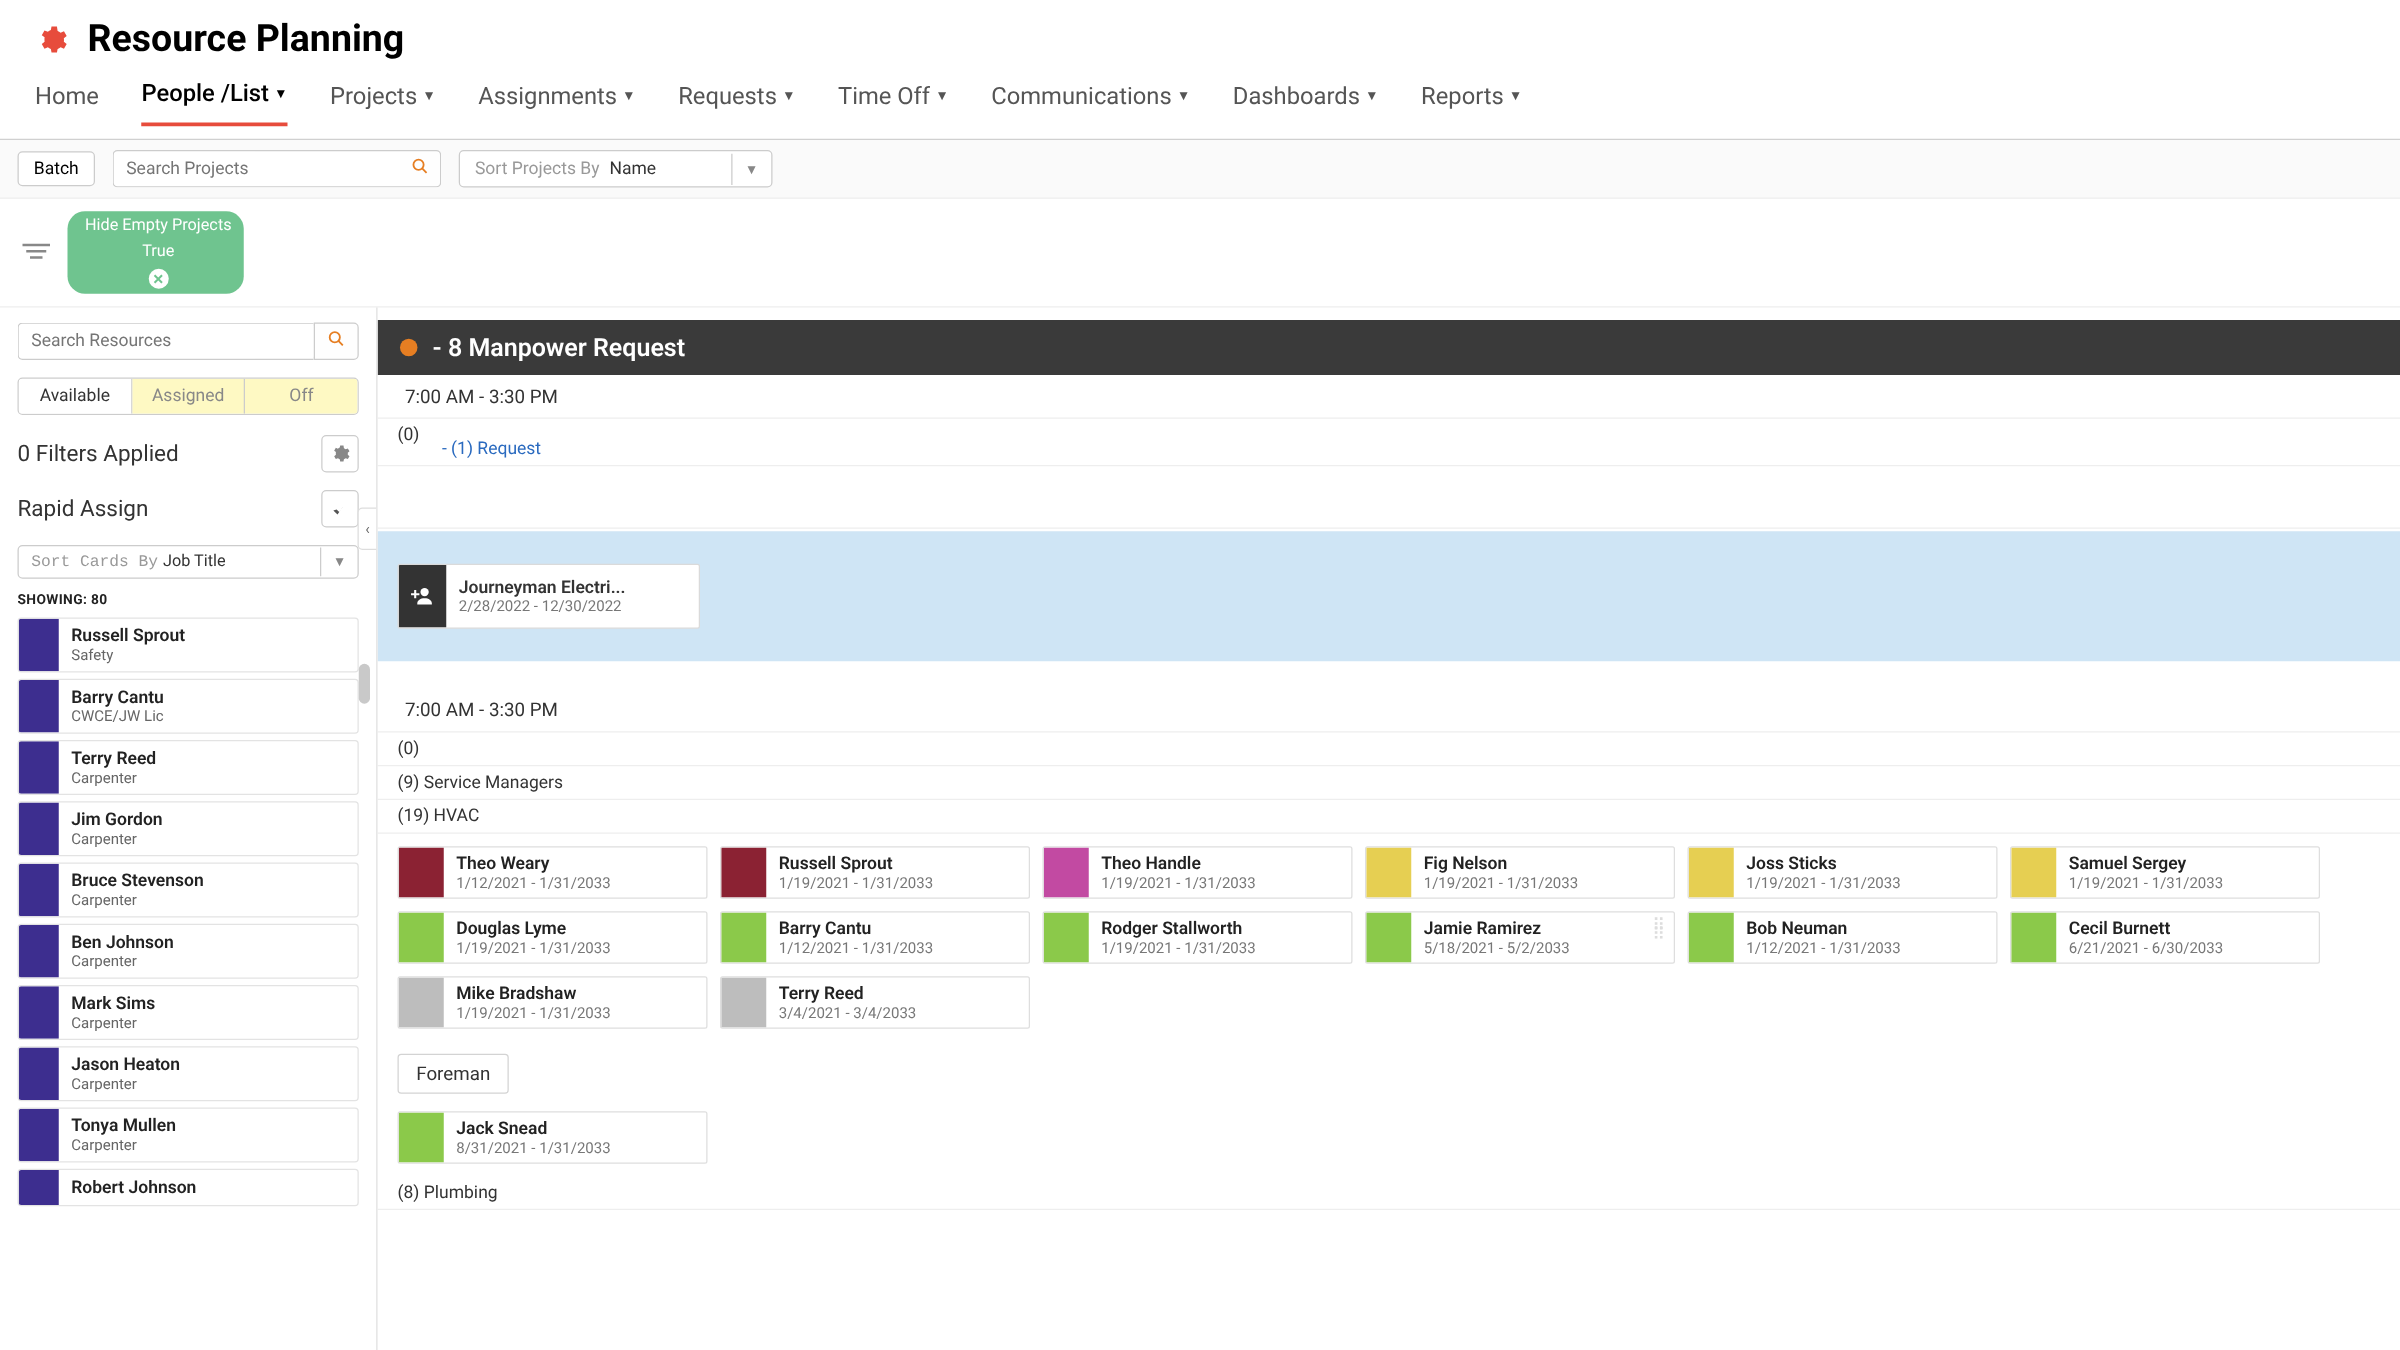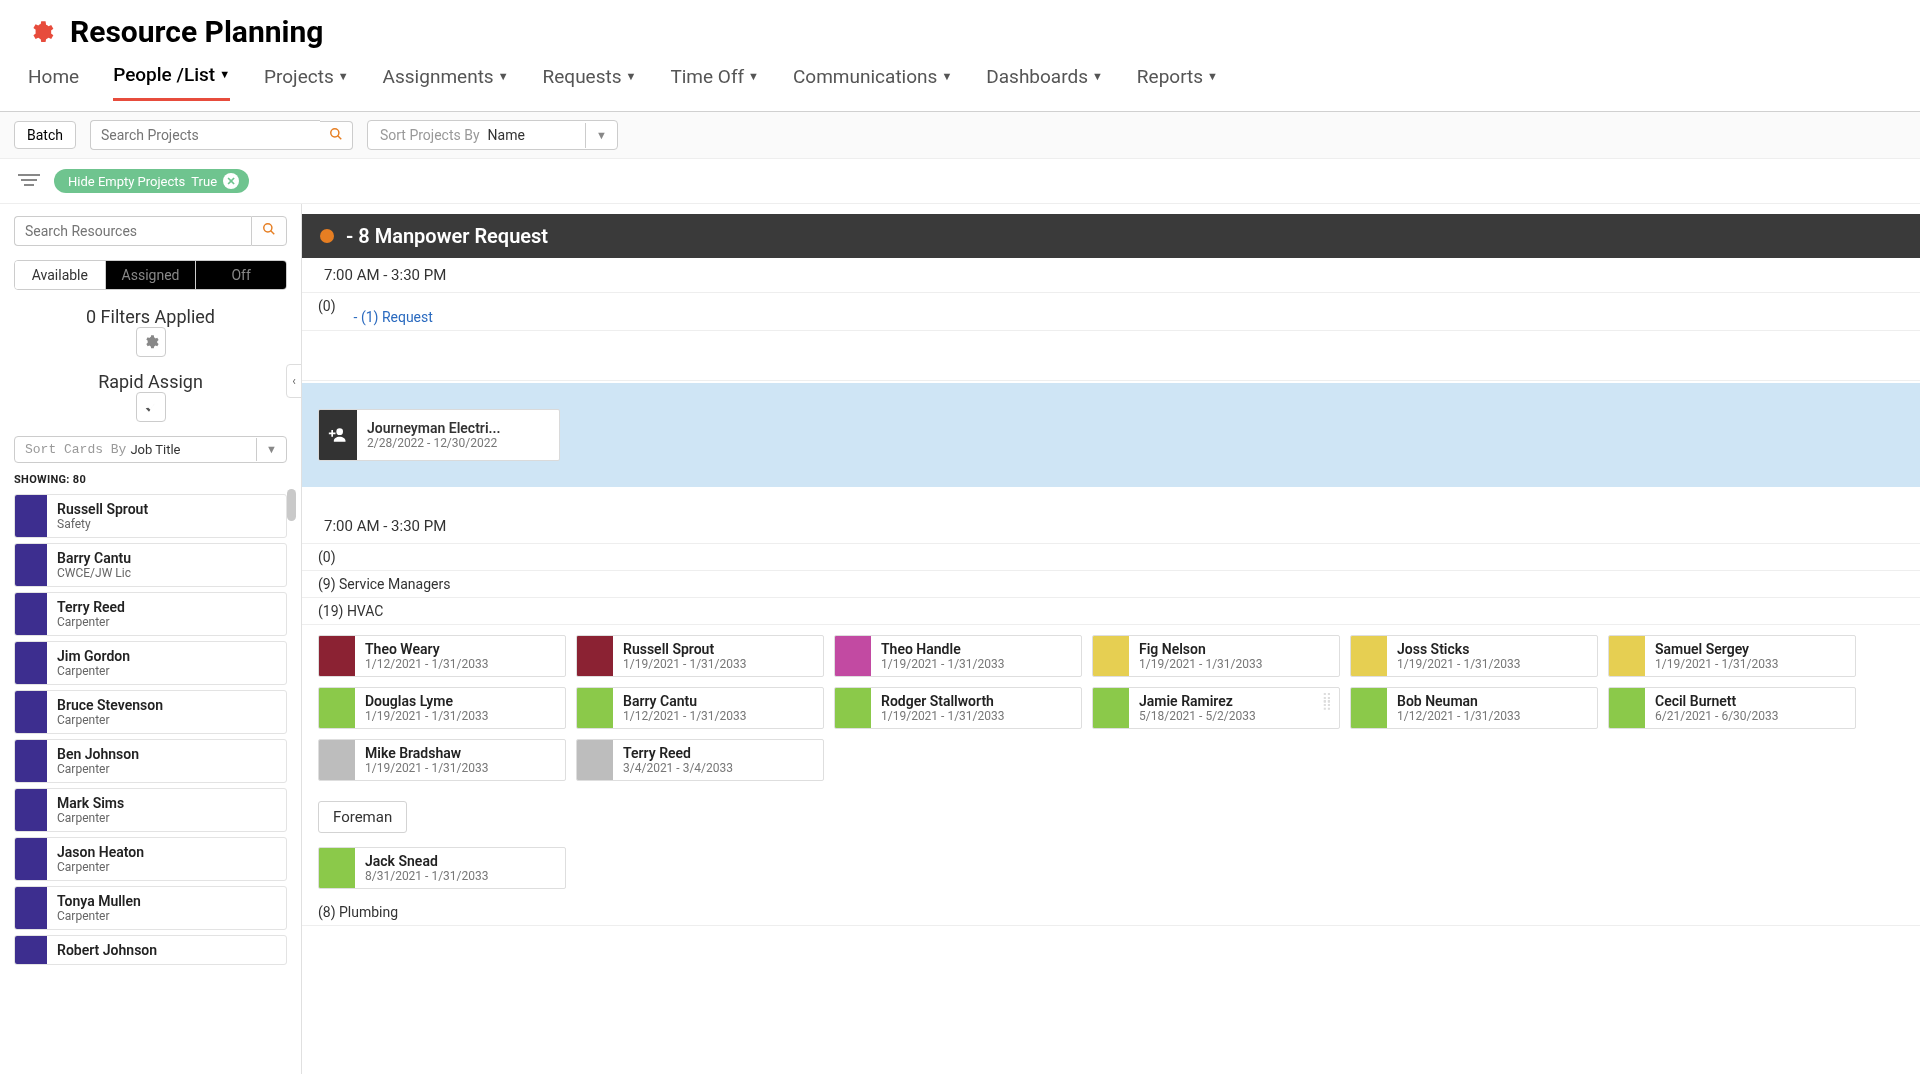--- a/index.html
+++ b/index.html
@@ -17,33 +17,33 @@
 .search-projects input { border: 1px solid #ccc; border-right: none; padding: 6px 10px; width: 230px; border-radius: 4px 0 0 4px; font-size: 14px; outline: none; }
 .search-projects .search-btn { border: 1px solid #ccc; border-left: none; background: #fefefe; padding: 5px 9px; border-radius: 0 4px 4px 0; color: #e67e22; cursor: pointer; font-size: 14px; }
 .sort-projects { display: flex; align-items: center; border: 1px solid #ccc; border-radius: 4px; background: #fff; }
 .sort-label { color: #999; font-size: 14px; padding: 6px 6px 6px 12px; }
 .sort-value { font-size: 14px; padding: 6px 60px 6px 2px; color: #333; }
 .sort-caret-btn { border-left: 1px solid #ccc; padding: 6px 10px; cursor: pointer; color: #888; font-size: 11px; }
 .filter-bar { display: flex; align-items: center; gap: 14px; padding: 10px 18px; border-bottom: 1px solid #eee; }
 .filter-icon { width: 22px; height: 14px; position: relative; }
 .filter-icon span { display: block; height: 2px; background: #888; margin-bottom: 3px; }
 .filter-icon span:nth-child(1){width:22px;} .filter-icon span:nth-child(2){width:16px;margin-left:3px;} .filter-icon span:nth-child(3){width:10px;margin-left:6px;}
-.pill { background: #6fc48f; color: #fff; font-size: 13px; padding: 4px 10px 4px 14px; border-radius: 14px; display: flex; align-items: center; gap: 6px; }
+.pill { background: #6fc48f; color: #fff; font-size: 13px; padding: 4px 10px 4px 14px; border-radius: 14px; display: flex; align-items: center; gap: 6px; flex-direction: column; }
 .pill .close { background: #fff; color: #6fc48f; width: 16px; height: 16px; border-radius: 50%; display: flex; align-items: center; justify-content: center; font-size: 11px; font-weight: bold; cursor: pointer; }
 .content { display: flex; height: calc(100vh - 210px); }
 .sidebar { width: 302px; border-right: 1px solid #e0e0e0; padding: 12px 14px; overflow: hidden; position: relative; }
 .search-resources { display: flex; margin-bottom: 14px; }
 .search-resources input { flex:1; border: 1px solid #ccc; border-right: none; padding: 6px 10px; border-radius: 4px 0 0 4px; font-size: 14px; outline: none; }
 .search-resources .search-btn { border: 1px solid #ccc; background: #fefefe; padding: 5px 10px; border-radius: 0 4px 4px 0; color: #e67e22; cursor: pointer; font-size: 14px; }
 .seg-control { display: flex; border: 1px solid #ccc; border-radius: 4px; overflow: hidden; margin-bottom: 16px; }
 .seg-item { flex:1; text-align:center; padding: 6px 4px; font-size: 14px; cursor: pointer; color: #888; }
 .seg-item:not(:last-child){ border-right: 1px solid #ccc; }
 .seg-item.active { background: #fff; color: #333; }
-.seg-item:not(.active){ background: #000000; }
-.filters-row, .rapid-row { display: flex; justify-content: space-between; align-items: center; margin-bottom: 14px; flex-direction: column; }
+.seg-item:not(.active){ background: #fef9c3; }
+.filters-row, .rapid-row { display: flex; justify-content: space-between; align-items: center; margin-bottom: 14px; }
 .filters-row span, .rapid-row span { font-size: 18px; }
 .icon-btn { border: 1px solid #ccc; background: #fff; width: 30px; height: 30px; border-radius: 4px; display:flex; align-items:center; justify-content:center; cursor:pointer; color: #666; font-size: 16px; }
 .sort-cards { display:flex; align-items:center; border:1px solid #ccc; border-radius:4px; margin-bottom: 10px; }
 .sort-cards-label { color:#999; font-size: 13px; padding: 5px 4px 5px 10px; font-family: Liberation Mono, monospace; }
 .sort-cards-value { flex:1; font-size: 13px; padding: 5px 0; }
 .sort-cards-caret { border-left:1px solid #ccc; padding: 5px 9px; color:#888; font-size:11px; cursor:pointer; }
 .showing { font-size: 11px; font-weight: 700; color: #222; text-transform: uppercase; margin-bottom: 8px; letter-spacing: 0.3px; }
 .res-list { display:flex; flex-direction:column; gap:5px; }
 .res-card { display:flex; border:1px solid #e3e3e3; border-radius:3px; background:#fff; overflow:hidden; cursor: grab; }
 .res-color { width: 32px; background: #3d2e8f; }

